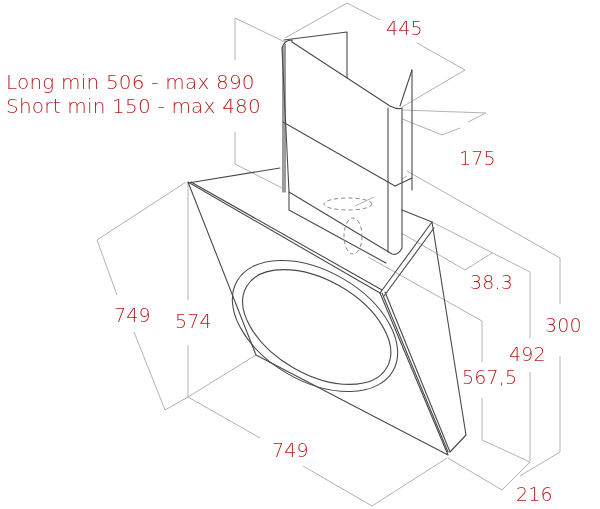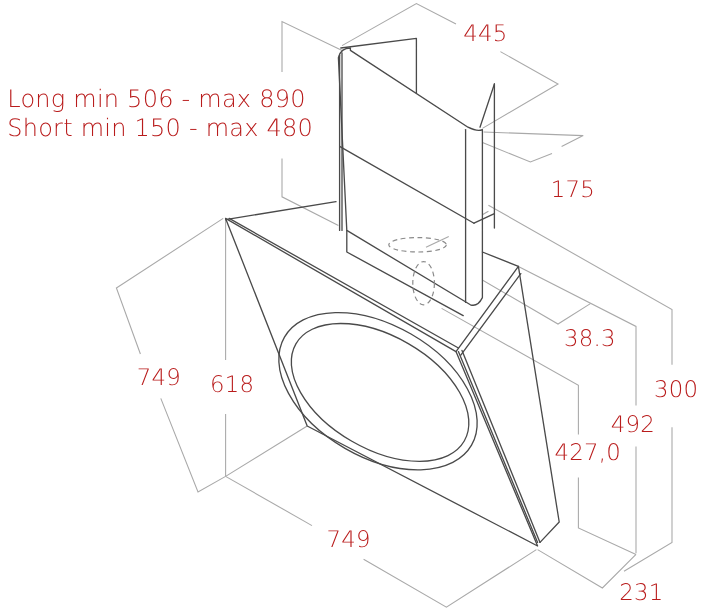--- a/index.html
+++ b/index.html
@@ -102,17 +102,17 @@
 </svg>
 
 <div class="lbl note" style="left:6px;top:71px;">Long min 506 - max 890</div>
 <div class="lbl note" style="left:6px;top:95px;">Short min 150 - max 480</div>
 
 <div class="lbl" style="left:386px;top:18px;">445</div>
 <div class="lbl" style="left:459px;top:124px;margin-top:24px;">175</div>
 <div class="lbl" style="left:470px;top:272px;">38.3</div>
 <div class="lbl" style="left:545px;top:315px;">300</div>
 <div class="lbl" style="left:509px;top:344px;">492</div>
-<div class="lbl" style="left:462px;top:367px;">427,0</div>
-<div class="lbl" style="left:516px;top:484px;">231</div>
-<div class="lbl" style="left:175px;top:311px;">618</div>
+<div class="lbl" style="left:462px;top:367px;">567,5</div>
+<div class="lbl" style="left:516px;top:484px;">216</div>
+<div class="lbl" style="left:175px;top:311px;">574</div>
 <div class="lbl" style="left:114px;top:305px;">749</div>
 <div class="lbl" style="left:272px;top:440px;">749</div>
 
 </body></html>

